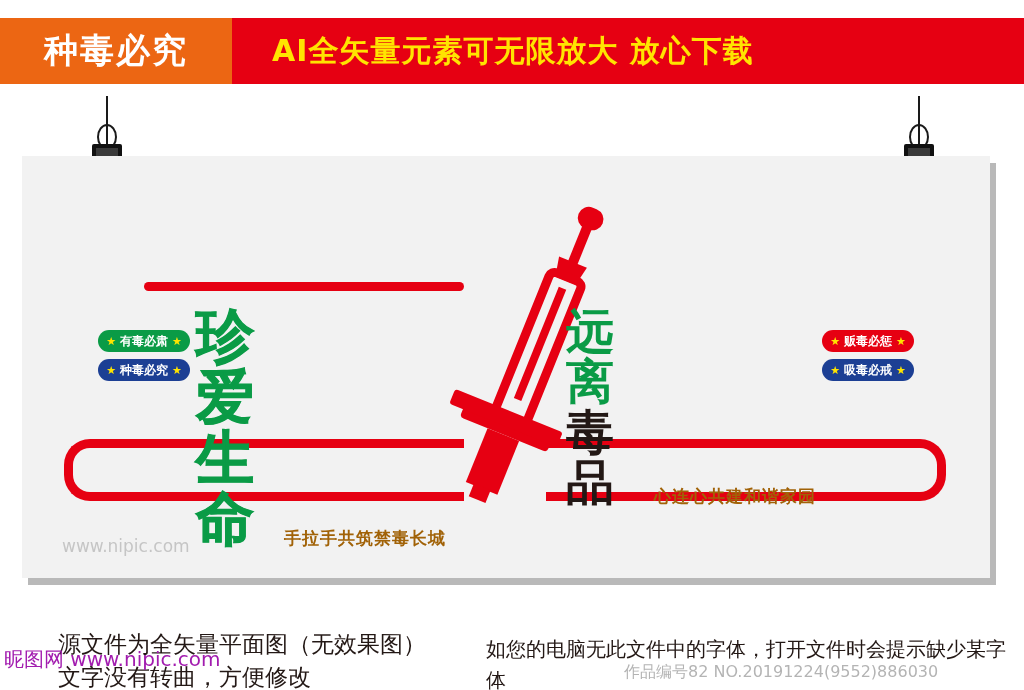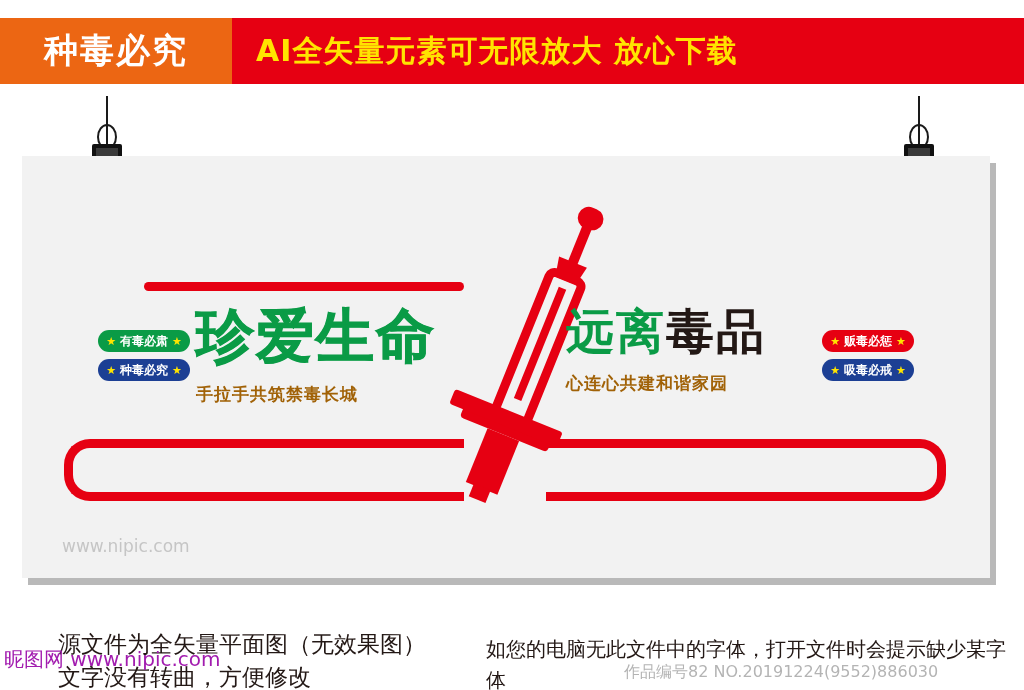--- a/index.html
+++ b/index.html
@@ -36,21 +36,21 @@
     color: #ffffff;
     font-size: 34px;
     font-weight: bold;
     letter-spacing: 2px;
     font-family: "DejaVu Sans", sans-serif;
   }
   .banner-title {
     flex: 1;
     display: flex;
     align-items: center;
-    padding-left: 24px;
+    padding-left: 40px;
   }
   .banner-title span {
     color: #ffe400;
     font-size: 30px;
     font-weight: bold;
     letter-spacing: 1px;
     font-family: "DejaVu Sans", sans-serif;
   }
 
   
@@ -168,22 +168,22 @@
   .badge .star { color: #ffe400; font-size: 11px; line-height: 1; }
   .badge.green { background: #0a9b46; }
   .badge.blue  { background: #1c3f94; }
   .badge.red   { background: #e60012; }
 
   .badges-left { margin-right: 6px; }
   .badges-right { margin-left: 6px; }
 
   .title-block {
     display: flex;
-    flex-direction: column;
-    align-items: flex-start;
+    flex-direction: row;
+    align-items: flex-end;
     width: 250px;
   }
   .big-green {
     font-size: 58px;
     font-weight: bold;
     color: #0a9b46;
     letter-spacing: 2px;
     line-height: 1.05;
     font-family: "DejaVu Sans", sans-serif;
     -webkit-text-stroke: 1px #0a9b46;

